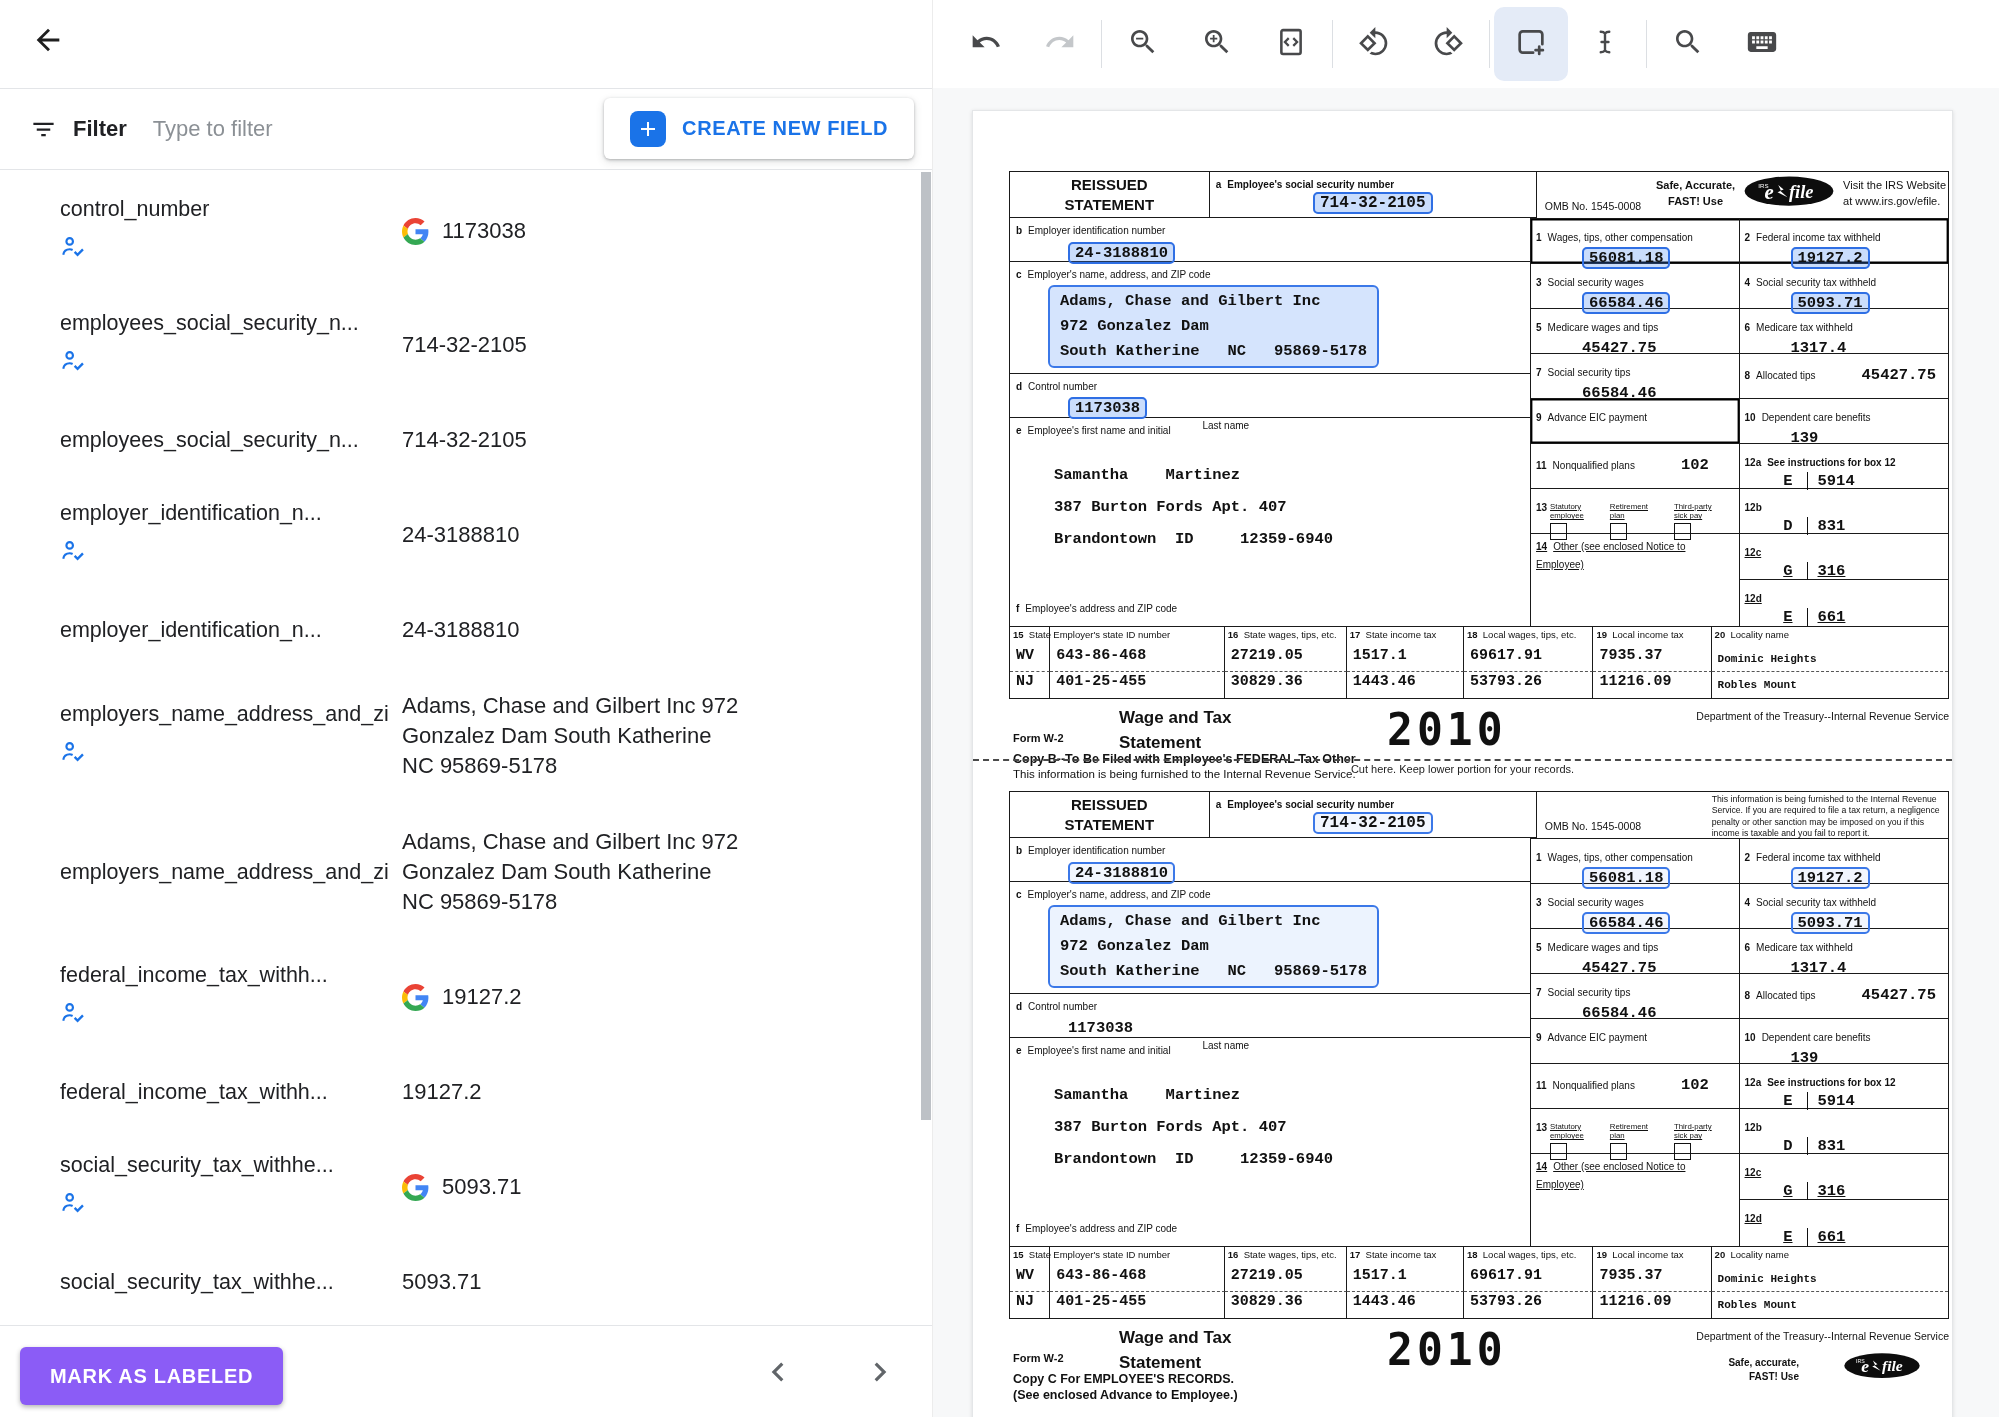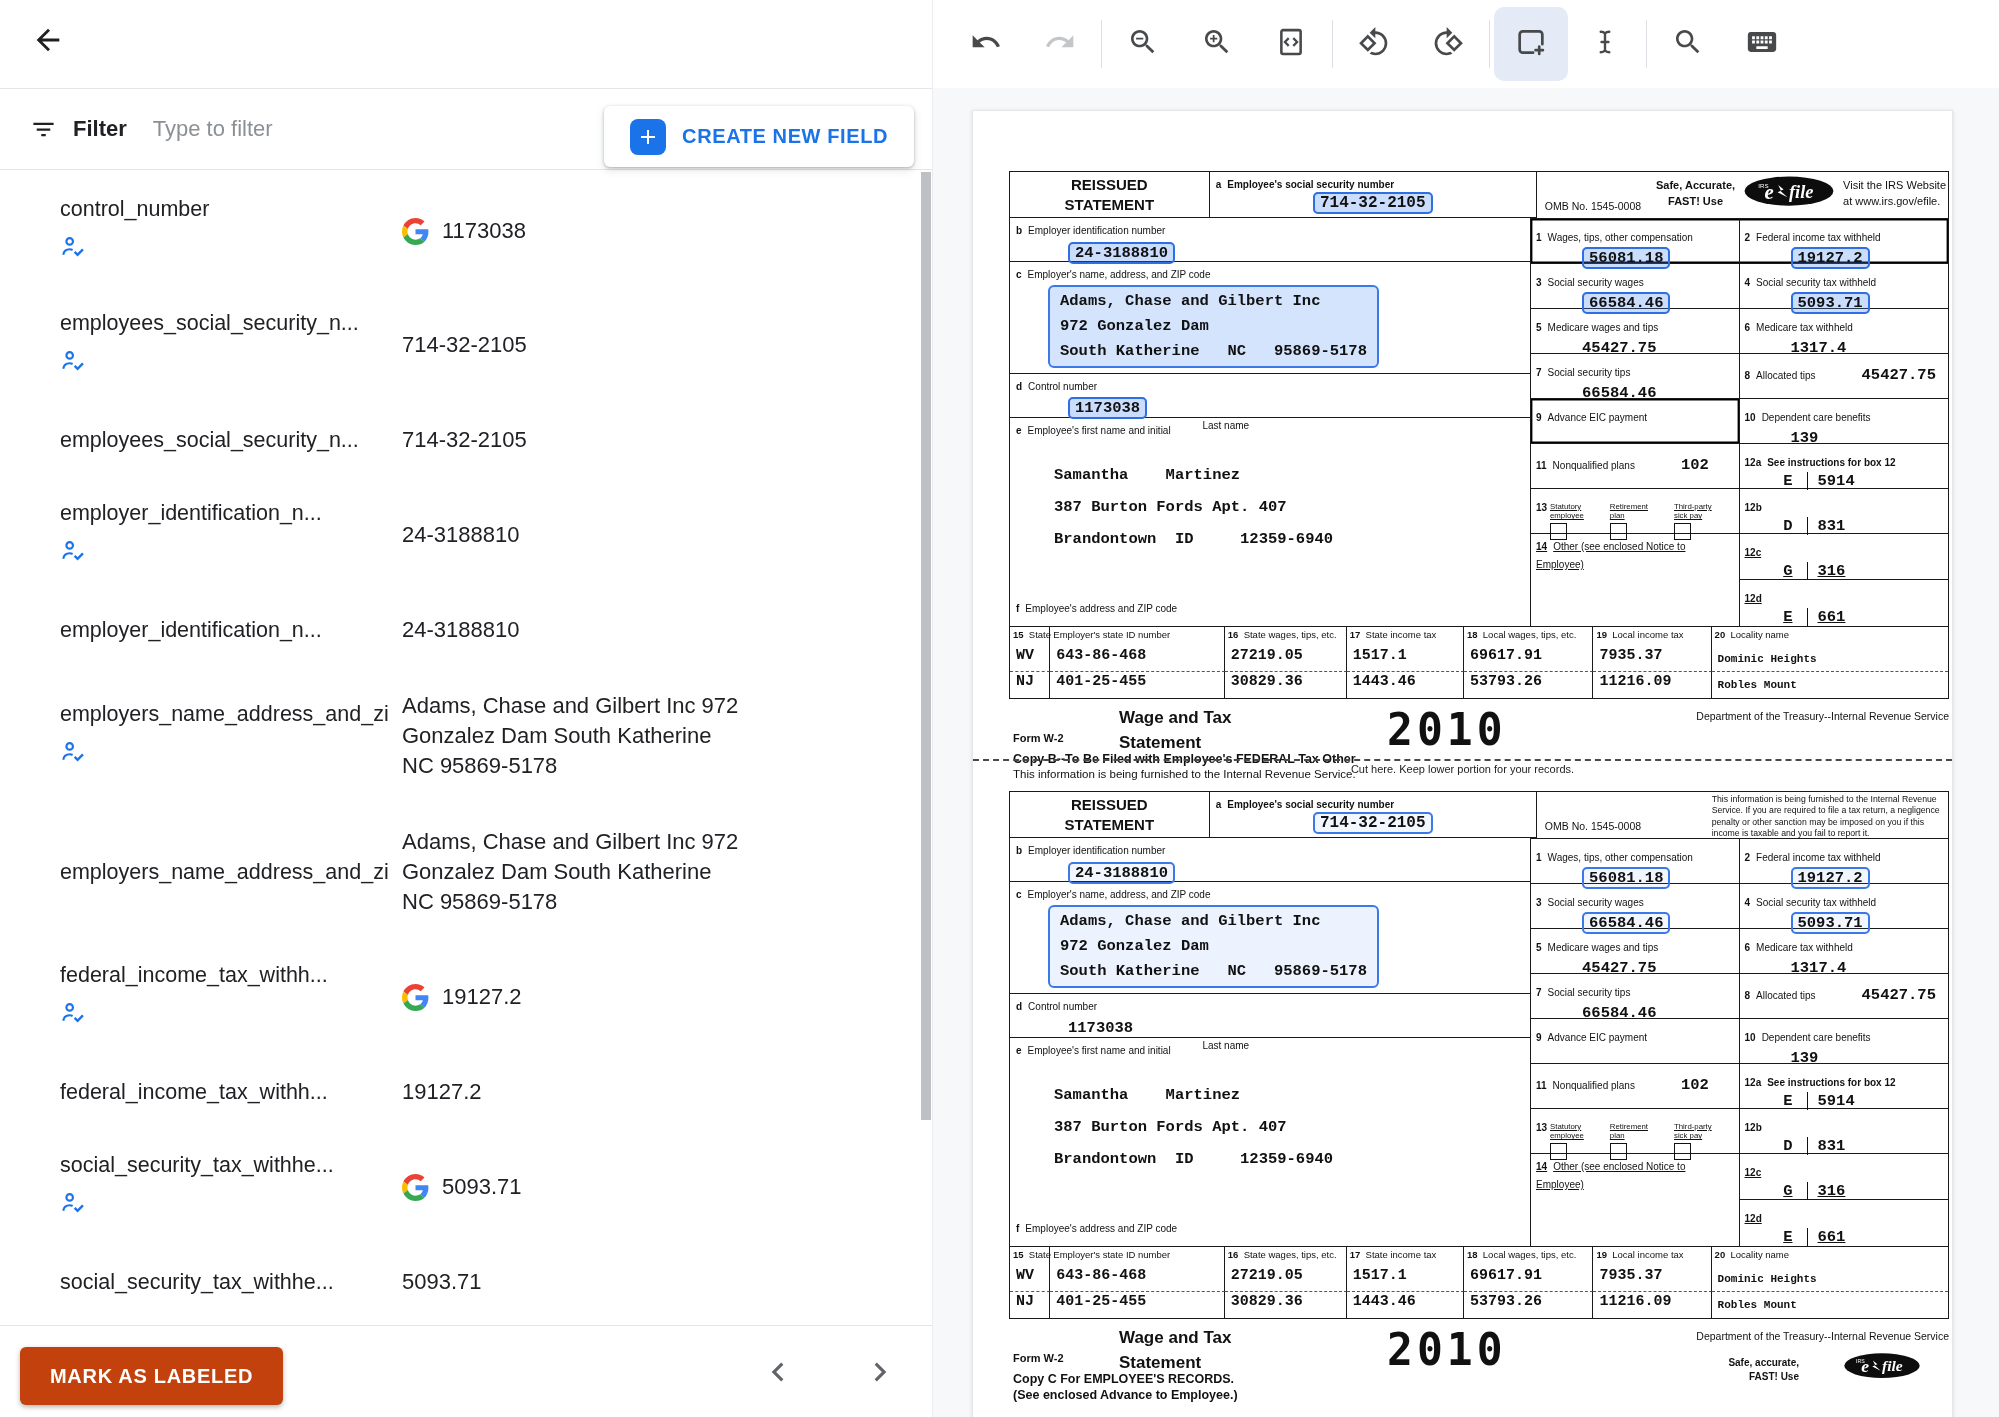--- a/index.html
+++ b/index.html
@@ -6,36 +6,36 @@
     font-family:"Liberation Sans",sans-serif;background:#fff;color:#202124;}
   
   .left-panel{position:absolute;left:0;top:0;width:932px;height:1417px;background:#fff;}
   .top-strip{height:88px;position:relative;}
   .back-btn{position:absolute;left:24px;top:18px;width:48px;height:48px;display:flex;align-items:center;justify-content:center;cursor:pointer;border-radius:50%;}
   .filter-row{position:relative;height:80px;border-top:1px solid #e3e5e8;border-bottom:1px solid #e3e5e8;display:flex;align-items:center;padding-left:30px;}
   .filter-icon{display:flex;margin-right:16px;}
   .filter-label{font-size:22px;font-weight:bold;color:#202124;margin-right:24px;}
   .filter-input{border:none;outline:none;font-size:22px;font-family:"Liberation Sans",sans-serif;color:#202124;width:300px;background:transparent;}
   .filter-input::placeholder{color:#8b9095;}
-  .create-btn{position:absolute;right:18px;top:17px;height:61px;background:#fff;border:none;border-radius:6px;
+  .create-btn{position:absolute;right:18px;top:9px;height:61px;background:#fff;border:none;border-radius:6px;
     box-shadow:0 1px 3px rgba(60,64,67,.35),0 3px 8px rgba(60,64,67,.15);
     display:flex;align-items:center;gap:16px;padding:0 26px;cursor:pointer;margin-left:32px;}
   .plus-badge{width:36px;height:36px;background:#1a73e8;border-radius:8px;display:flex;align-items:center;justify-content:center;}
   .create-label{color:#1a73e8;font-size:20px;font-weight:bold;letter-spacing:.6px;white-space:nowrap;}
   .field-list{height:1157px;overflow:hidden;position:relative;padding-top:4px;}
   .field-row{display:flex;align-items:center;padding:23px 70px 23px 60px;}
   .name-col{width:330px;flex:none;}
   .field-name{font-size:21.5px;color:#202124;white-space:nowrap;overflow:hidden;}
   .labeled-icon{margin-top:12px;display:inline-flex;}
   .value-col{display:flex;align-items:center;margin-left:12px;}
   .g-icon{margin-right:13px;display:flex;flex:none;}
   .field-value{font-size:22px;color:#202124;line-height:30px;max-width:345px;}
   .list-scrollbar{position:absolute;right:1px;top:172px;width:10px;height:948px;background:#bdc1c6;}
   .bottom-bar{position:absolute;left:0;bottom:0;width:932px;height:91px;border-top:1px solid #e3e5e8;background:#fff;}
-  .mark-btn{position:absolute;left:20px;top:21px;height:58px;padding:0 30px;background:#c2410c;color:#fff;
+  .mark-btn{position:absolute;left:20px;top:21px;height:58px;padding:0 30px;background:#8b5cf6;color:#fff;
     font-size:20px;font-weight:bold;letter-spacing:.7px;border:none;border-radius:6px;
     box-shadow:0 2px 5px rgba(0,0,0,.3);cursor:pointer;font-family:"Liberation Sans",sans-serif;}
   .pager{position:absolute;right:30px;top:24px;display:flex;gap:58px;}
   .pager-btn{width:44px;height:44px;display:flex;align-items:center;justify-content:center;cursor:pointer;}
   
   .right-panel{position:absolute;left:932px;top:0;width:1067px;height:1417px;background:#f7f8f9;border-left:1px solid #ececec;}
   .doc-toolbar{height:88px;background:#fff;display:flex;align-items:center;padding-left:16px;}
   .tool{width:74px;height:74px;display:flex;align-items:center;justify-content:center;border-radius:10px;cursor:pointer;flex:none;}
   .tool.selected{background:#e4ebf7;}
   .tb-sep{width:1px;height:48px;background:#dcdfe3;margin:0 4px;flex:none;}

